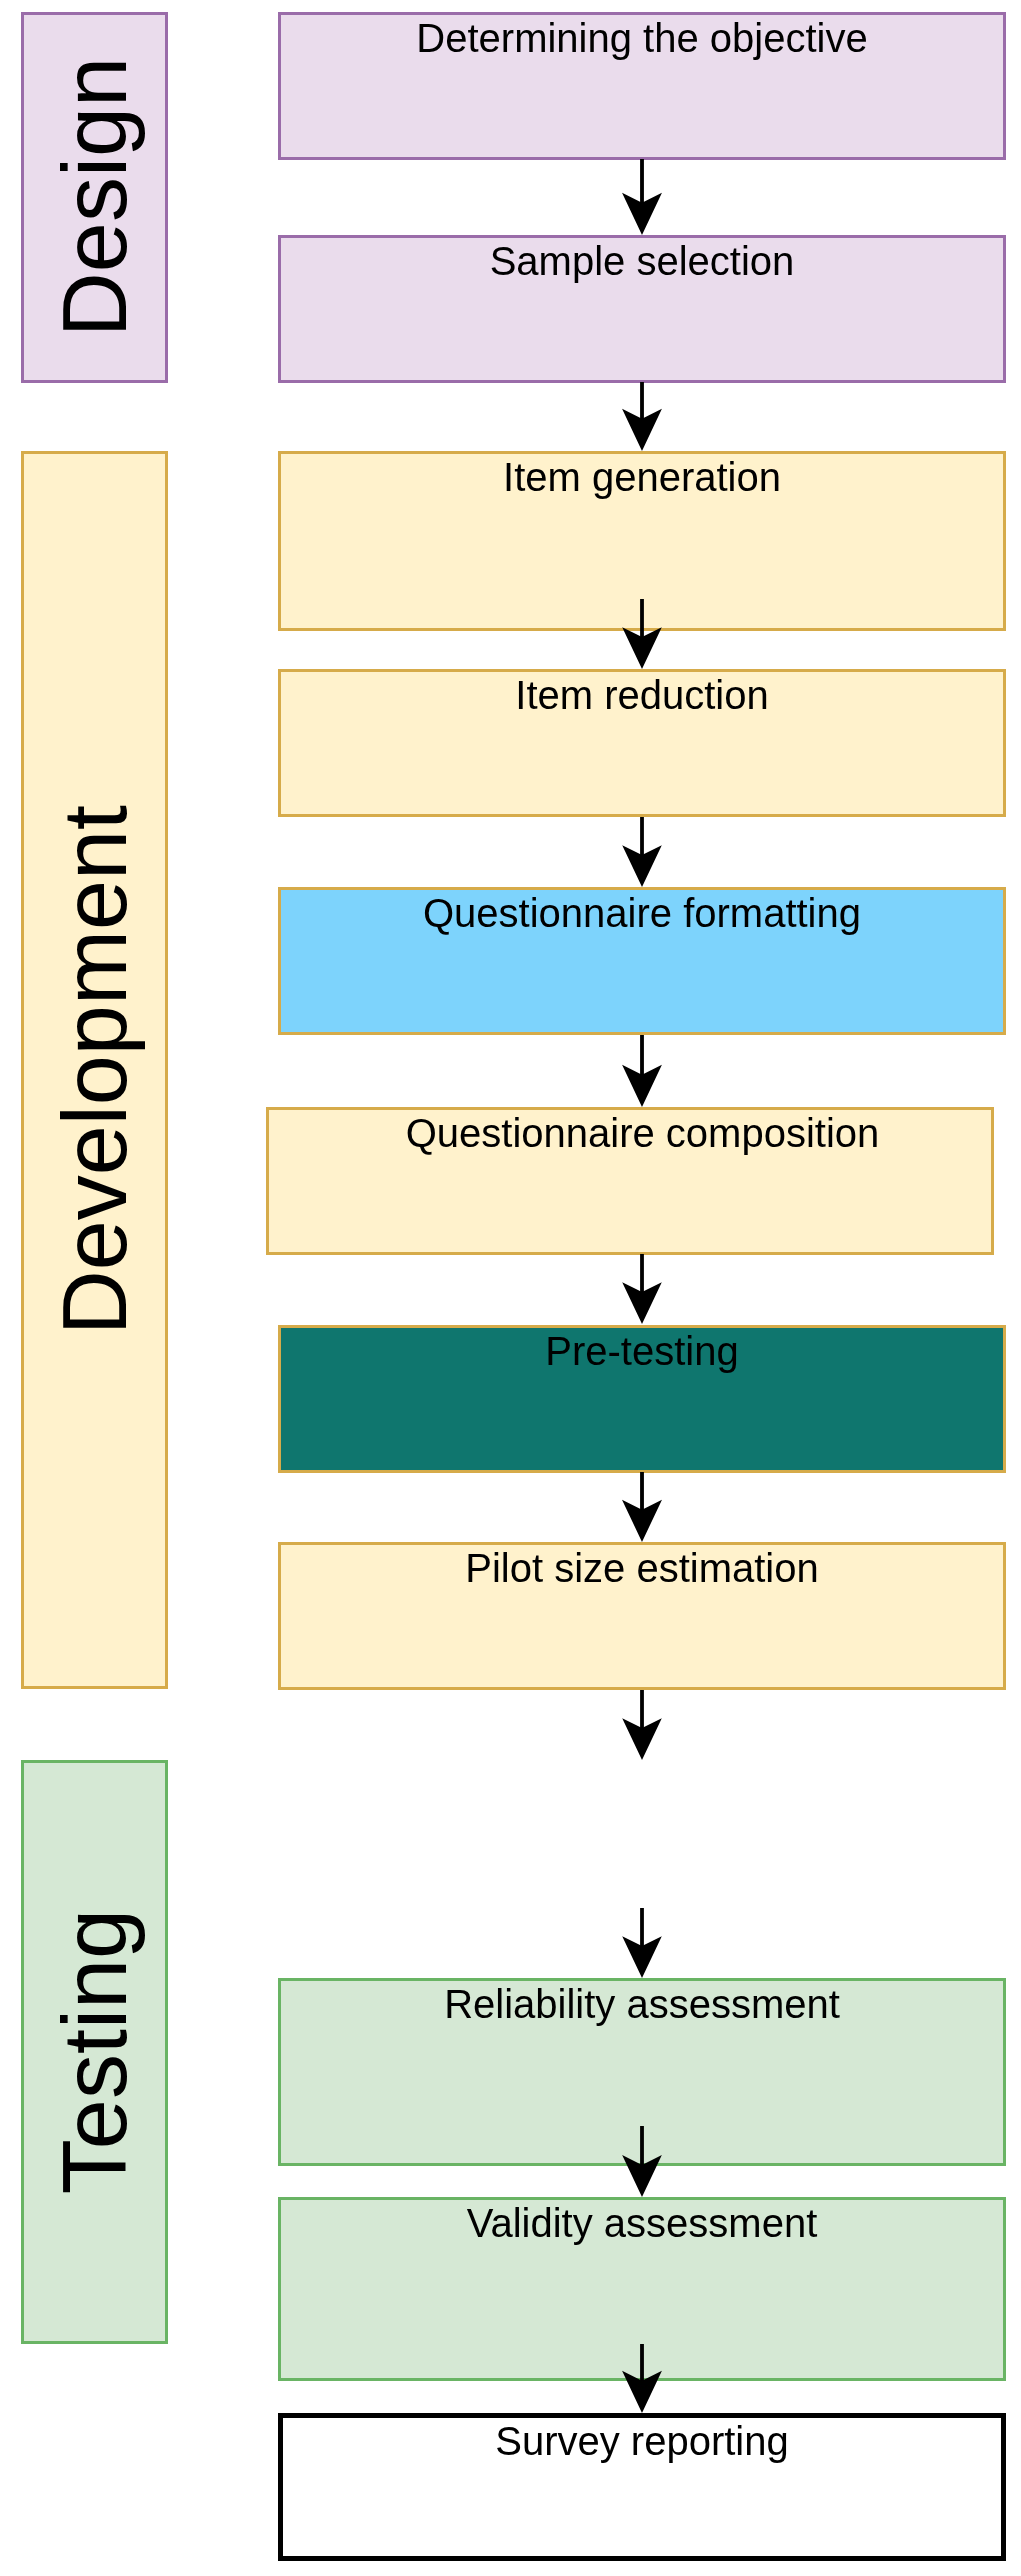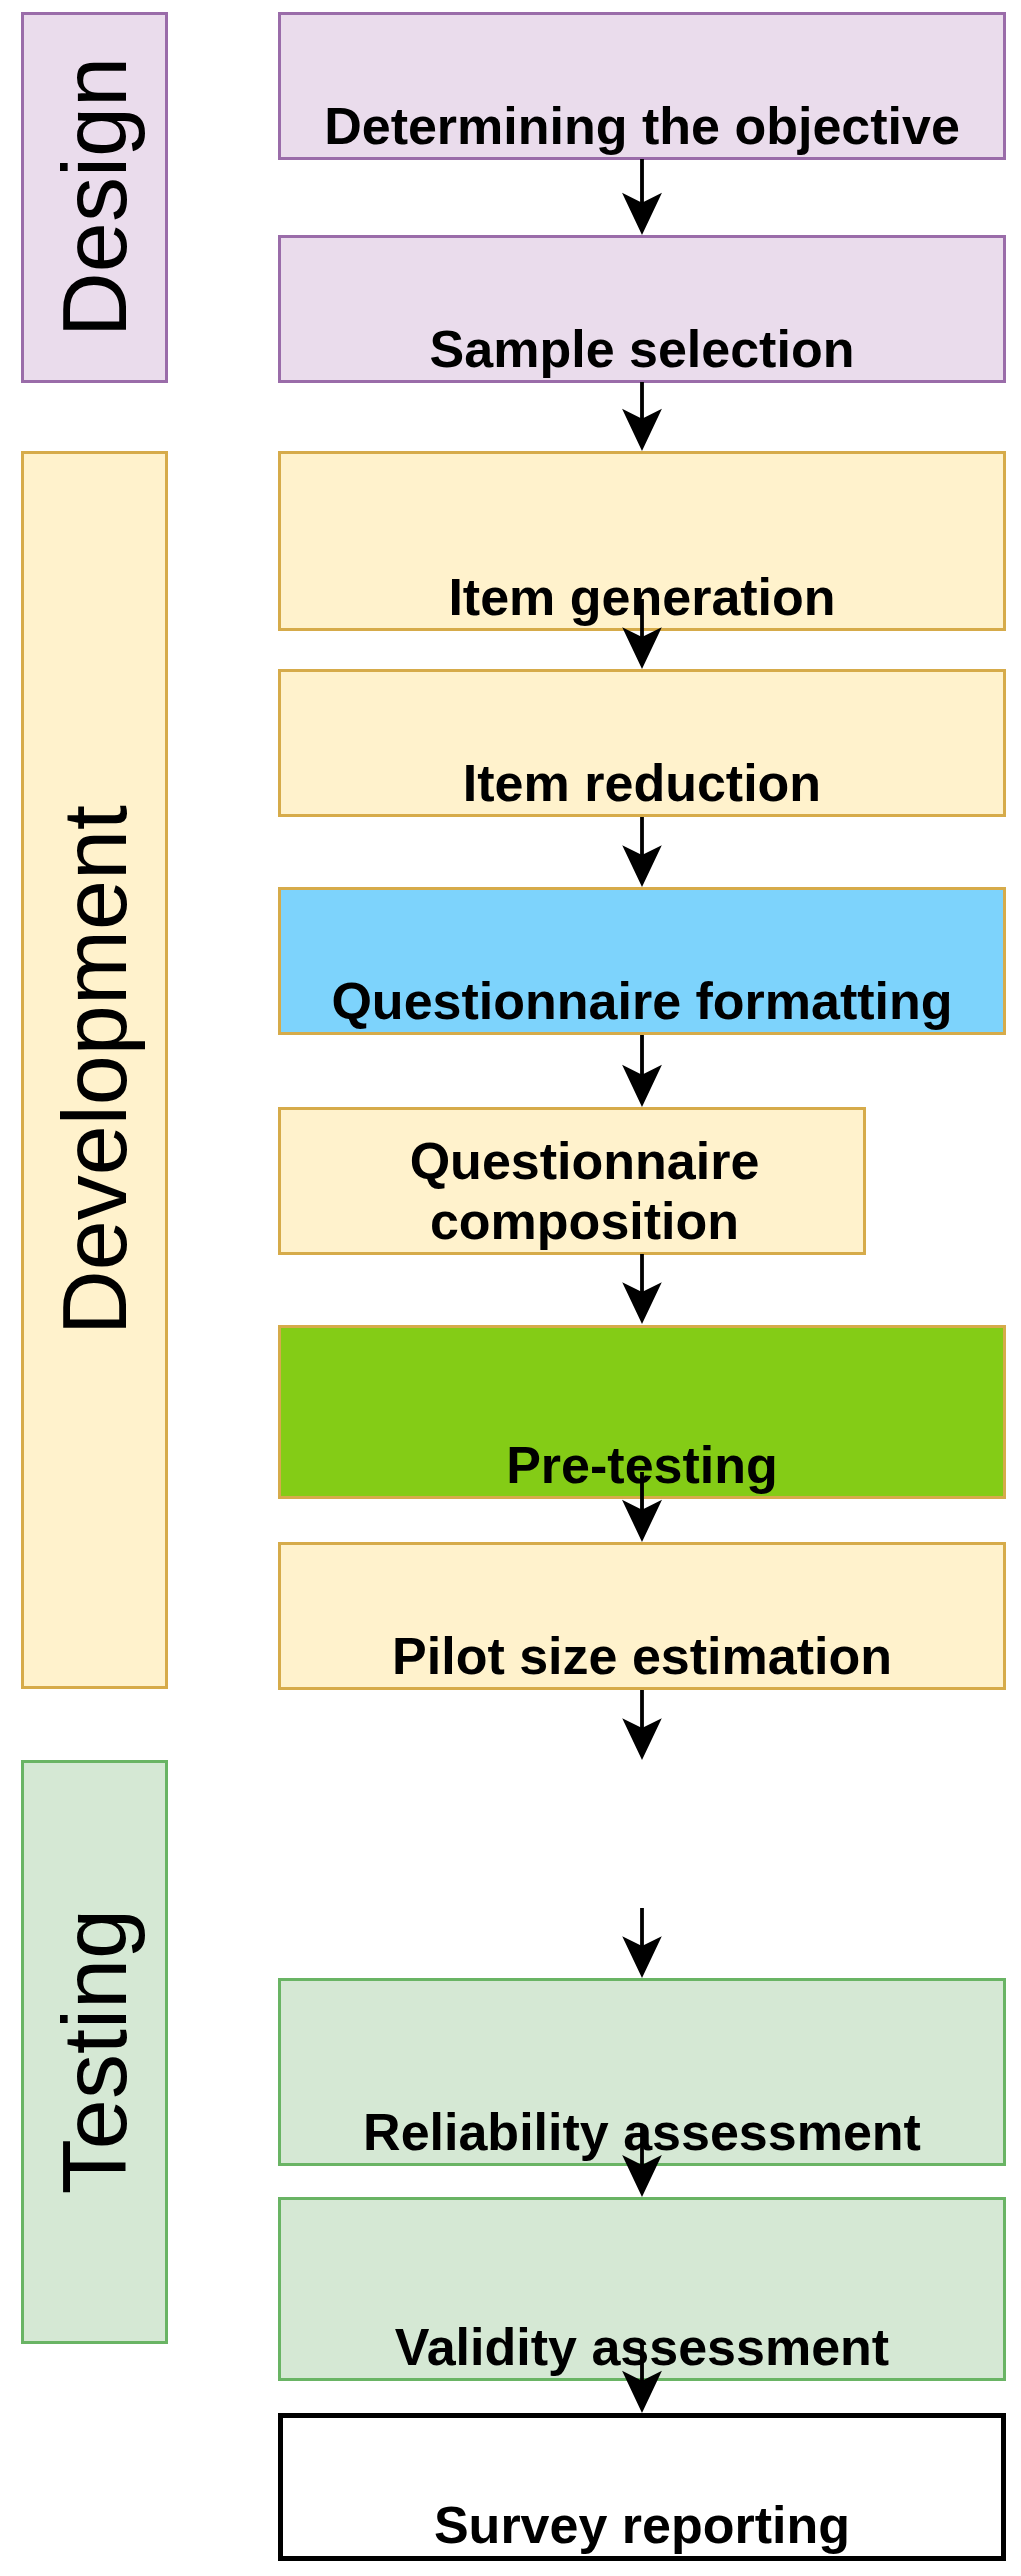--- a/index.html
+++ b/index.html
@@ -18,26 +18,25 @@
     position: absolute;
     left: 0; top: 0;
     width: 1022px;
     height: 2576px;
   }
   .step {
     position: absolute;
     box-sizing: border-box;
     border: 3.8px solid #000;
     display: flex;
-    align-items: flex-end;
+    align-items: flex-start;
     justify-content: center;
-    font-size: 52px;
+    font-size: 40px;
     text-align: center;
     line-height: 1.15;
-    font-weight: bold;
   }
   .step.final {
     border-width: 5.4px;
   }
   .section-label {
     position: absolute;
     box-sizing: border-box;
     border: 3.8px solid #000;
     display: flex;
     align-items: center;
@@ -73,24 +72,24 @@
     </div>
     <div class="step" style="left: 278px; top: 451px; width: 728px; height: 180px; background: rgb(255, 242, 204); border-color: rgb(214, 171, 74);">
       <span>Item generation</span>
     </div>
     <div class="step" style="left: 278px; top: 669px; width: 728px; height: 148px; background: rgb(255, 242, 204); border-color: rgb(214, 171, 74);">
       <span>Item reduction</span>
     </div>
     <div class="step" style="left: 278px; top: 887px; width: 728px; height: 148px; background: #7dd3fc; border-color: rgb(214, 171, 74);">
       <span>Questionnaire formatting</span>
     </div>
-    <div class="step" style="left: 278px; top: 1107px; width: 588px; height: 148px; background: rgb(255, 242, 204); border-color: rgb(214, 171, 74); padding-left: 25px;">
+    <div class="step" style="left: 266px; top: 1107px; width: 728px; height: 148px; background: rgb(255, 242, 204); border-color: rgb(214, 171, 74); padding-left: 25px;">
       <span>Questionnaire composition</span>
     </div>
-    <div class="step" style="left: 278px; top: 1325px; width: 728px; height: 174px; background: #84cc16; border-color: rgb(214, 171, 74);">
+    <div class="step" style="left: 278px; top: 1325px; width: 728px; height: 148px; background: #0f766e; border-color: rgb(214, 171, 74);">
       <span>Pre-testing</span>
     </div>
     <div class="step" style="left: 278px; top: 1542px; width: 728px; height: 148px; background: rgb(255, 242, 204); border-color: rgb(214, 171, 74);">
       <span>Pilot size estimation</span>
     </div>
     <div class="section-label" style="left: 21.4px; top: 1760px; width: 147px; height: 584px; background: rgb(213, 232, 212); border-color: rgb(105, 180, 100);">
       <span class="vtext">Testing</span>
     </div>
     <div class="step" style="left: 278px; top: 1978px; width: 728px; height: 188px; background: rgb(213, 232, 212); border-color: rgb(105, 180, 100);">
       <span>Reliability assessment</span>

